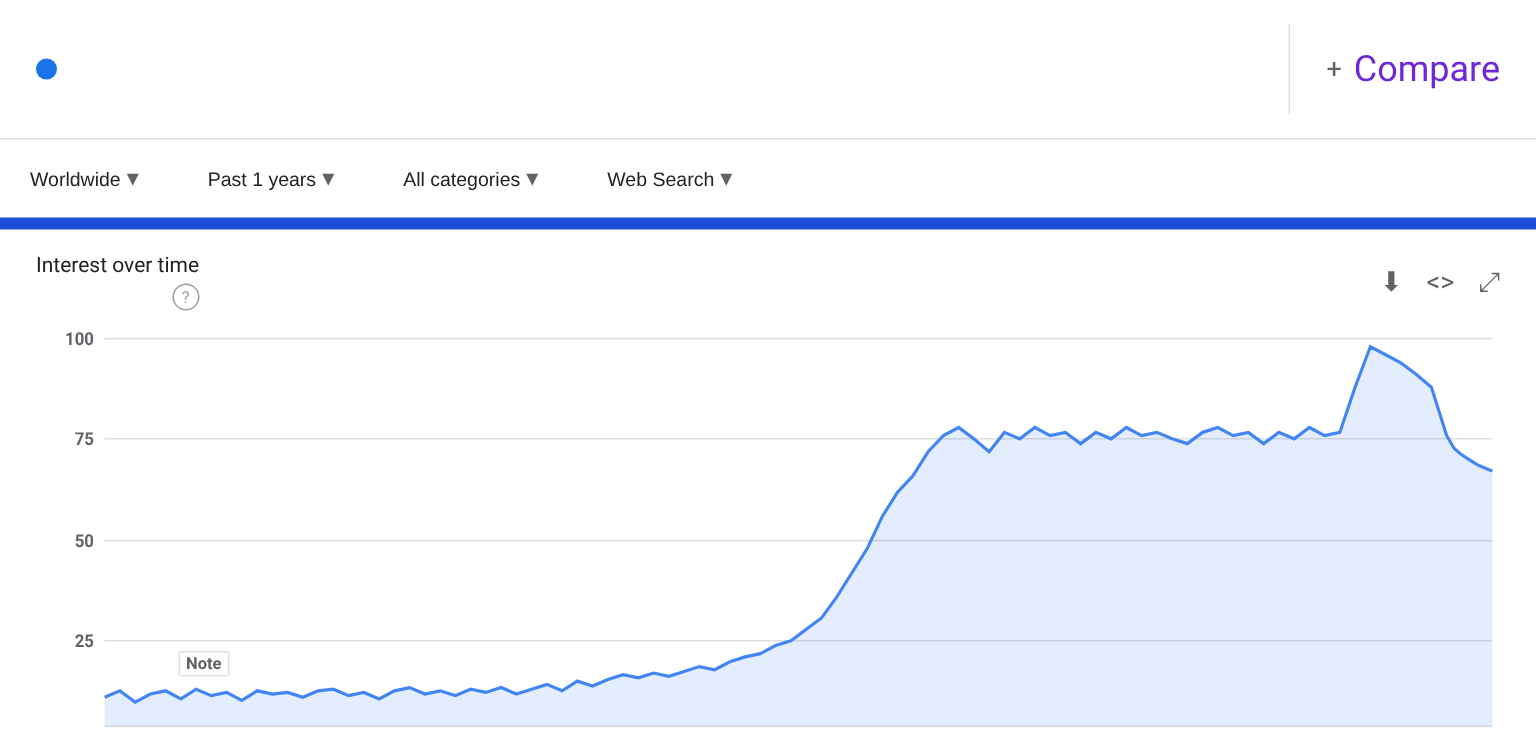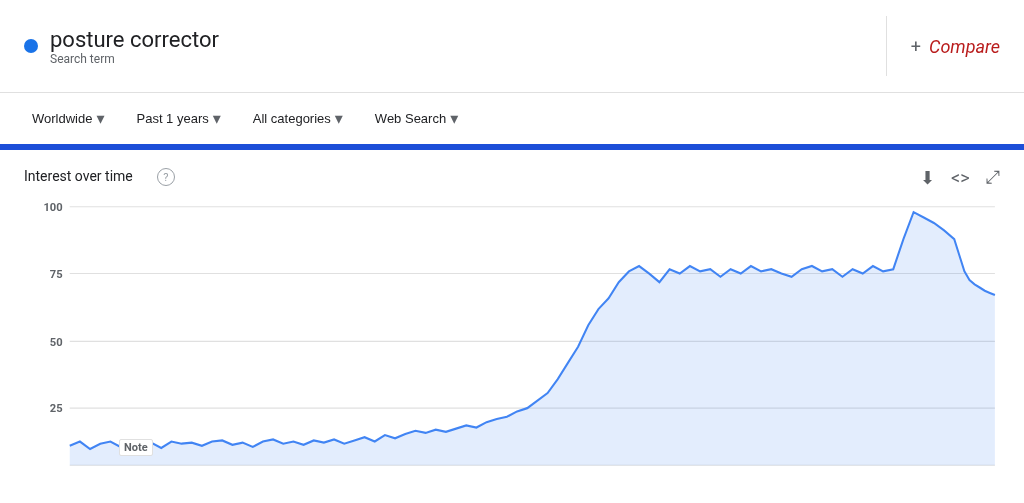--- a/index.html
+++ b/index.html
@@ -55,33 +55,32 @@
       align-items: center;
       gap: 8px;
       color: #5f6368;
       cursor: pointer;
     }
     .compare-plus {
       font-size: 18px;
       color: #5f6368;
     }
     .compare-text {
-      font-size: 18px;
+      font-size: 24px;
       font-weight: 400;
-      color: #b91c1c;
-      font-style: italic;
+      color: #6d28d9;
     }
 
     
     .filter-bar {
       display: flex;
       align-items: center;
-      padding: 10px 20px;
-      gap: 8px;
-      border-bottom: 6px solid #1d4ed8;
+      padding: 10px 8px;
+      gap: 22px;
+      border-bottom: 8px solid #1d4ed8;
     }
     .filter-btn {
       display: flex;
       align-items: center;
       gap: 4px;
       padding: 6px 12px;
       border: none;
       background: none;
       cursor: pointer;
       color: #202124;
@@ -98,22 +97,23 @@
       padding: 16px 24px;
     }
     .chart-header {
       display: flex;
       align-items: center;
       justify-content: space-between;
       margin-bottom: 8px;
     }
     .chart-title-group {
       display: flex;
-      align-items: flex-start;
-      gap: 24px;
+      align-items: flex-end;
+      gap: 4px;
+      flex-direction: column;
     }
     .chart-title {
       font-size: 14px;
       color: #202124;
     }
     .help-icon {
       width: 18px;
       height: 18px;
       border-radius: 50%;
       border: 1.5px solid #9aa0a6;
@@ -167,24 +167,20 @@
       padding: 1px 4px;
       border-radius: 2px;
     }
   </style>
 </head>
 <body>
 
 <div class="header">
   <div class="search-term-section">
     <div class="blue-dot"></div>
-    <div class="search-term-info">
-      <span class="search-term-name">posture corrector</span>
-      <span class="search-term-label">Search term</span>
-    </div>
   </div>
   <div class="divider-vertical"></div>
   <div class="compare-section">
     <span class="compare-plus">+</span>
     <span class="compare-text">Compare</span>
   </div>
 </div>
 
 <div class="filter-bar">
   <button class="filter-btn">
@@ -256,16 +252,16 @@
           595,70 605,65 615,72 625,80 635,68 645,72 655,65 665,70 675,68 685,75
           695,68 705,72 715,65 725,70 735,68 745,72 755,75 765,68 775,65
           785,70 795,68 805,75 815,68 825,72 835,65 845,70 855,68 865,40
           875,15 885,20 895,25 905,32 915,40 920,55 925,70 930,78 935,82
           940,85 945,88 950,90 955,92
           955,250 45,250
         "></polygon>
     </svg>
 
     
-    <div class="note-label" style="bottom: 20px; left: 95px;">Note</div>
+    <div class="note-label" style="bottom: 44px; left: 95px;">Note</div>
   </div>
 
 </div>
 
 </body></html>

